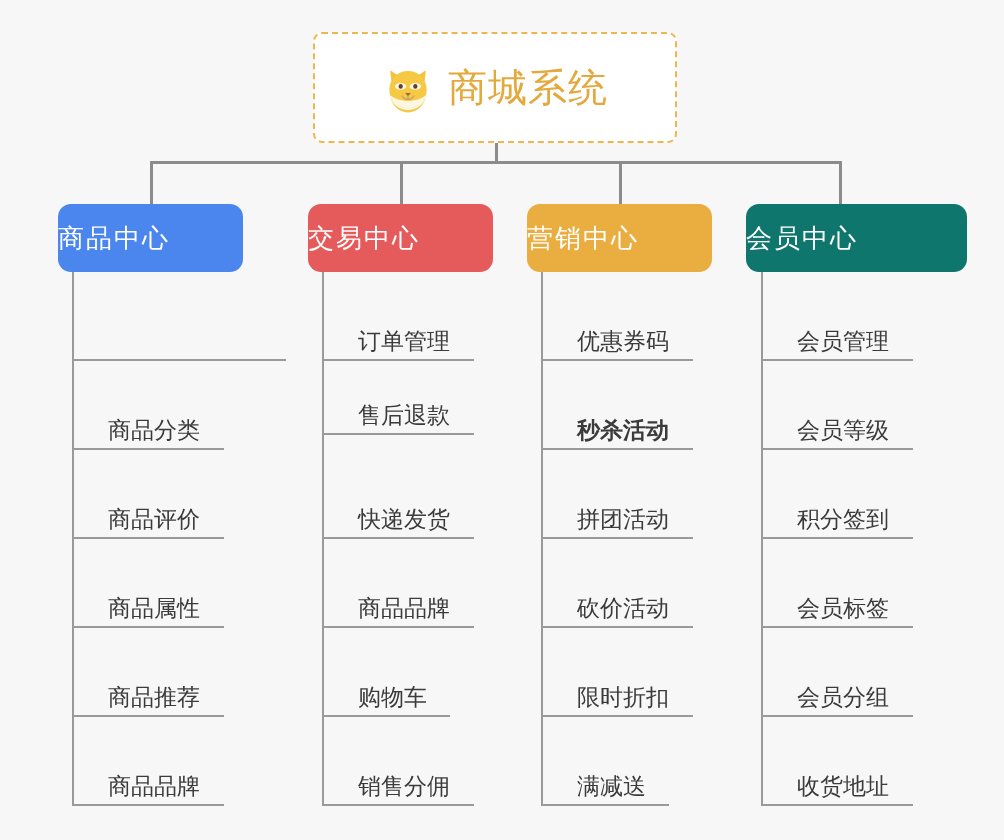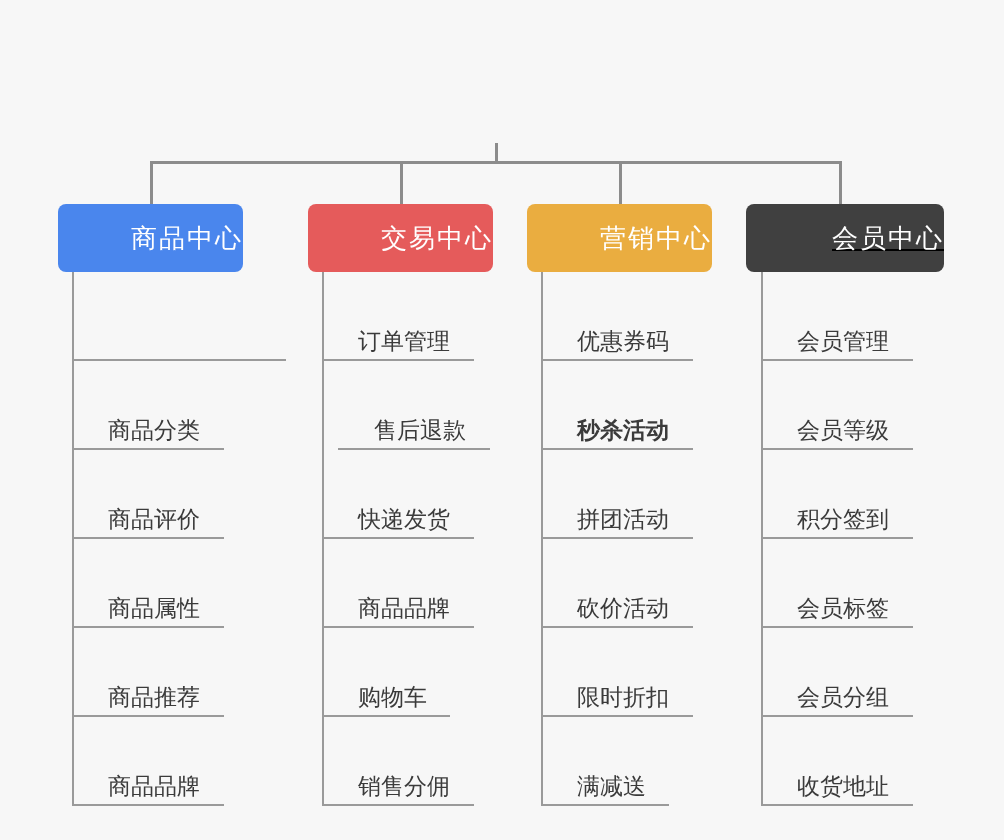--- a/index.html
+++ b/index.html
@@ -70,24 +70,24 @@
     top: 161px;
     width: 3px;
     height: 43px;
   }
 
   
   .cat-box {
     position: absolute;
     top: 204px;
     height: 68px;
-    border-radius: 8px;
+    border-radius: 13px;
     display: flex;
     align-items: center;
-    justify-content: flex-end;
+    justify-content: flex-start;
     box-sizing: border-box;
   }
   .cat-label {
     font-size: 26px;
     color: #ffffff;
     letter-spacing: 2px;
     line-height: 1;
     white-space: nowrap;
   }
 
@@ -123,39 +123,55 @@
     color: #3b3b3b;
     line-height: 1;
     white-space: nowrap;
   }
 </style>
 </head>
 <body>
 
 <div id="chart">
 
+  <div class="root-node">
+    <svg class="root-emoji" viewBox="0 0 64 64">
+      <path d="M10 10 L12 26 L22 18 Z" fill="#f2c33c"></path>
+      <path d="M54 10 L52 26 L42 18 Z" fill="#f2c33c"></path>
+      <circle cx="32" cy="34" r="23" fill="#f5c943"></circle>
+      <path d="M9 36 a23 23 0 0 0 46 0 a23 26 0 0 1 -46 0 Z" fill="#f5c943"></path>
+      <path d="M32 57 a23 23 0 0 0 22 -16 a30 22 0 0 1 -44 0 a23 23 0 0 0 22 16 Z" fill="#fdf6e0"></path>
+      <ellipse cx="23" cy="30" rx="7" ry="4.2" fill="#fdf6e0"></ellipse>
+      <ellipse cx="41" cy="30" rx="7" ry="4.2" fill="#fdf6e0"></ellipse>
+      <ellipse cx="23" cy="30" rx="2.6" ry="2.8" fill="#5b4327"></ellipse>
+      <ellipse cx="41" cy="30" rx="2.6" ry="2.8" fill="#5b4327"></ellipse>
+      <path d="M28.5 38 h7 l-3.5 4 Z" fill="#9c6b35"></path>
+      <path d="M32 42 v4 M32 46 c-4 0 -6 -2 -7 -4 M32 46 c4 0 6 -2 7 -4" stroke="#c9a063" stroke-width="1.6" fill="none" stroke-linecap="round"></path>
+    </svg>
+    <div class="root-title">商城系统</div>
+  </div>
 
   <div class="conn conn-stem"></div>
   <div class="conn conn-bus"></div>
 
   <div id="cats">
       <div class="conn conn-drop" style="left: 150px;"></div>
       <div class="cat-box" style="left: 58px; width: 185px; background: rgb(74, 134, 237);">
         <div class="cat-label">商品中心</div>
       </div>
       <div class="conn conn-drop" style="left: 400px;"></div>
       <div class="cat-box" style="left: 308px; width: 185px; background: rgb(229, 91, 91);">
         <div class="cat-label">交易中心</div>
       </div>
       <div class="conn conn-drop" style="left: 619px;"></div>
       <div class="cat-box" style="left: 527px; width: 185px; background: rgb(234, 173, 64);">
         <div class="cat-label">营销中心</div>
       </div>
       <div class="conn conn-drop" style="left: 839px;"></div>
-      <div class="cat-box" style="left: 746px; width: 198px; background: #404040; text-decoration: underline;">
+      <div class="cat-box" style="left: 746px; width: 221px; background: #0f766e;">
         <div class="cat-label">会员中心</div>
       </div>
     </div>
 
 <div class="col" style="left: 72px;">
       <div class="col-trunk" style="height: 534px;"></div>
       <div class="leaf" style="top: 0px; width: 214px;">
         <div class="leaf-underline" style="width: 214px;"></div>
       </div>
       <div class="leaf" style="top: 89px; width: 152px;">
@@ -178,21 +194,21 @@
         <div class="leaf-underline" style="width: 152px;"></div>
         <div class="leaf-label">商品品牌</div>
       </div>
     </div>
     <div class="col" style="left: 322px;">
       <div class="col-trunk" style="height: 534px;"></div>
       <div class="leaf" style="top: 0px; width: 152px;">
         <div class="leaf-underline" style="width: 152px;"></div>
         <div class="leaf-label">订单管理</div>
       </div>
-      <div class="leaf" style="top: 89px; width: 152px; margin-left: 16px;">
+      <div class="leaf" style="top: 74px; width: 152px;">
         <div class="leaf-underline" style="width: 152px;"></div>
         <div class="leaf-label">售后退款</div>
       </div>
       <div class="leaf" style="top: 178px; width: 152px;">
         <div class="leaf-underline" style="width: 152px;"></div>
         <div class="leaf-label">快递发货</div>
       </div>
       <div class="leaf" style="top: 267px; width: 152px;">
         <div class="leaf-underline" style="width: 152px;"></div>
         <div class="leaf-label">商品品牌</div>

